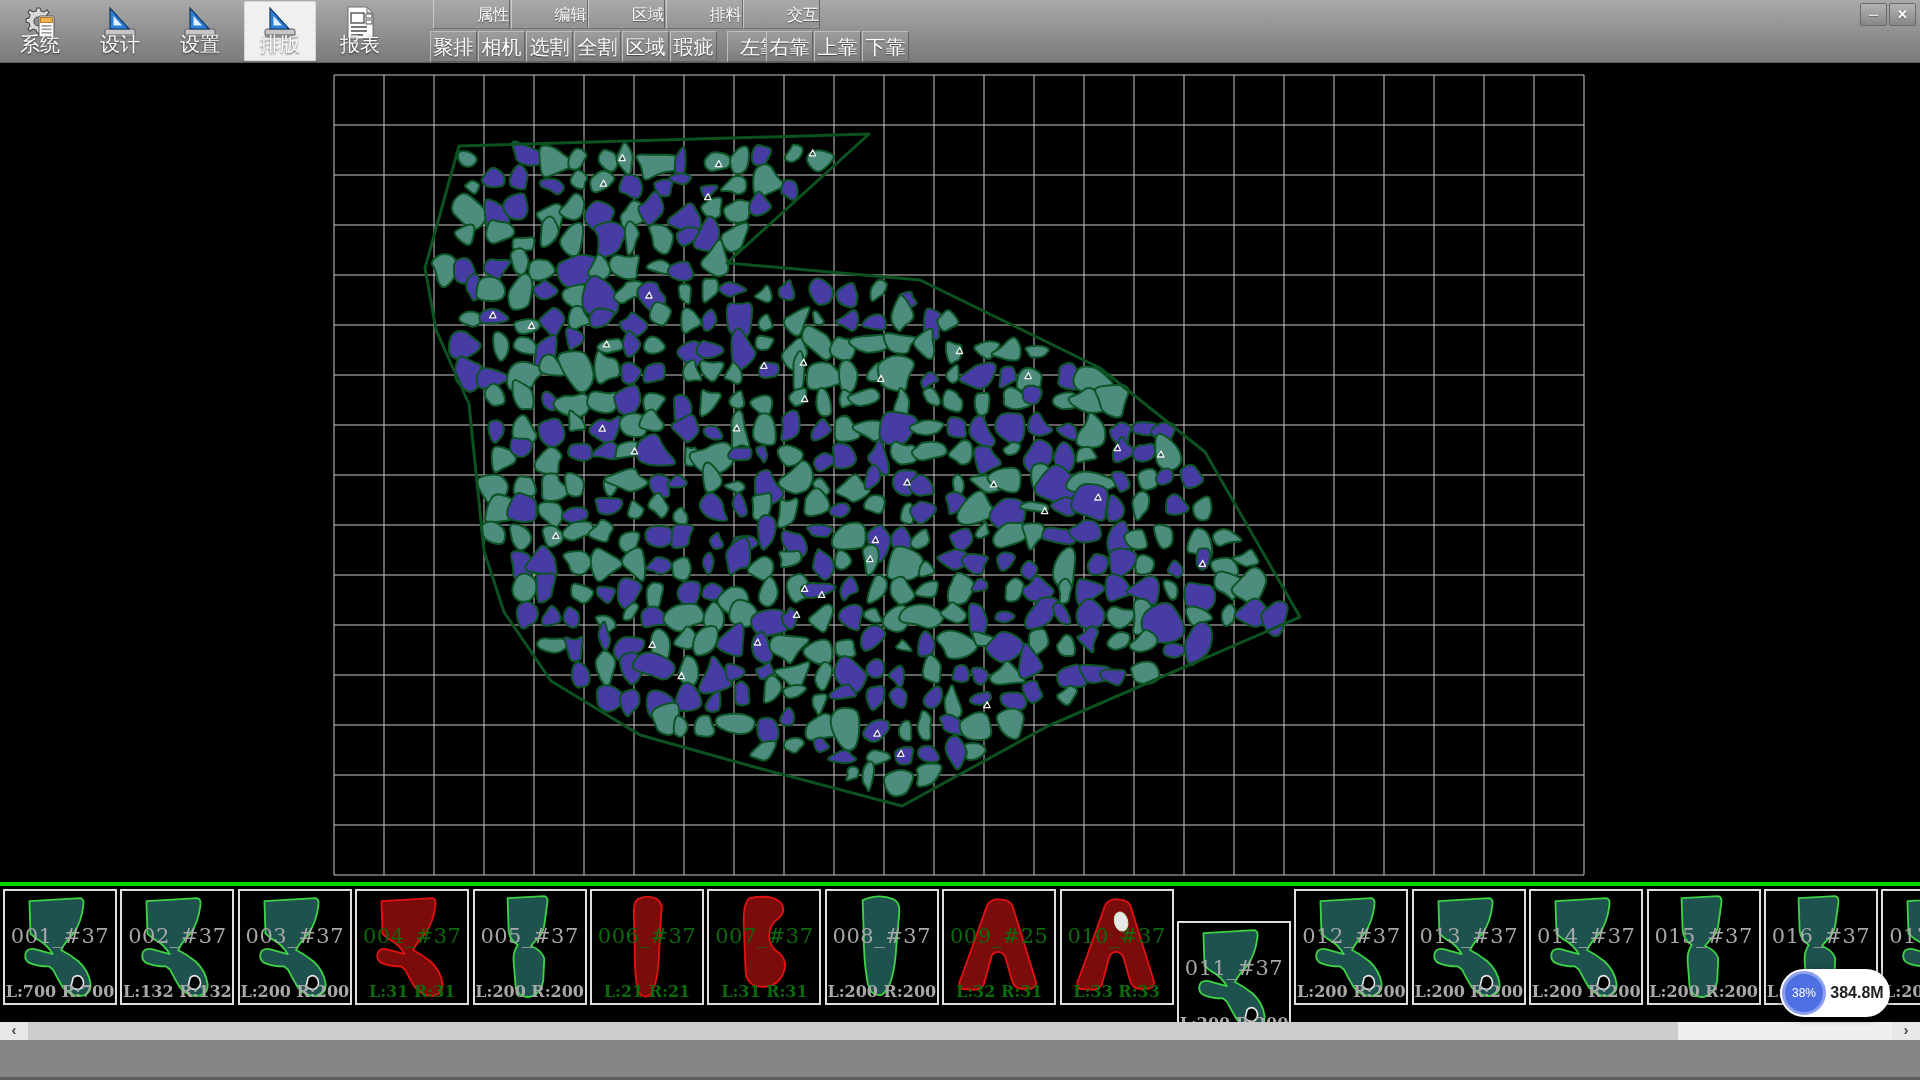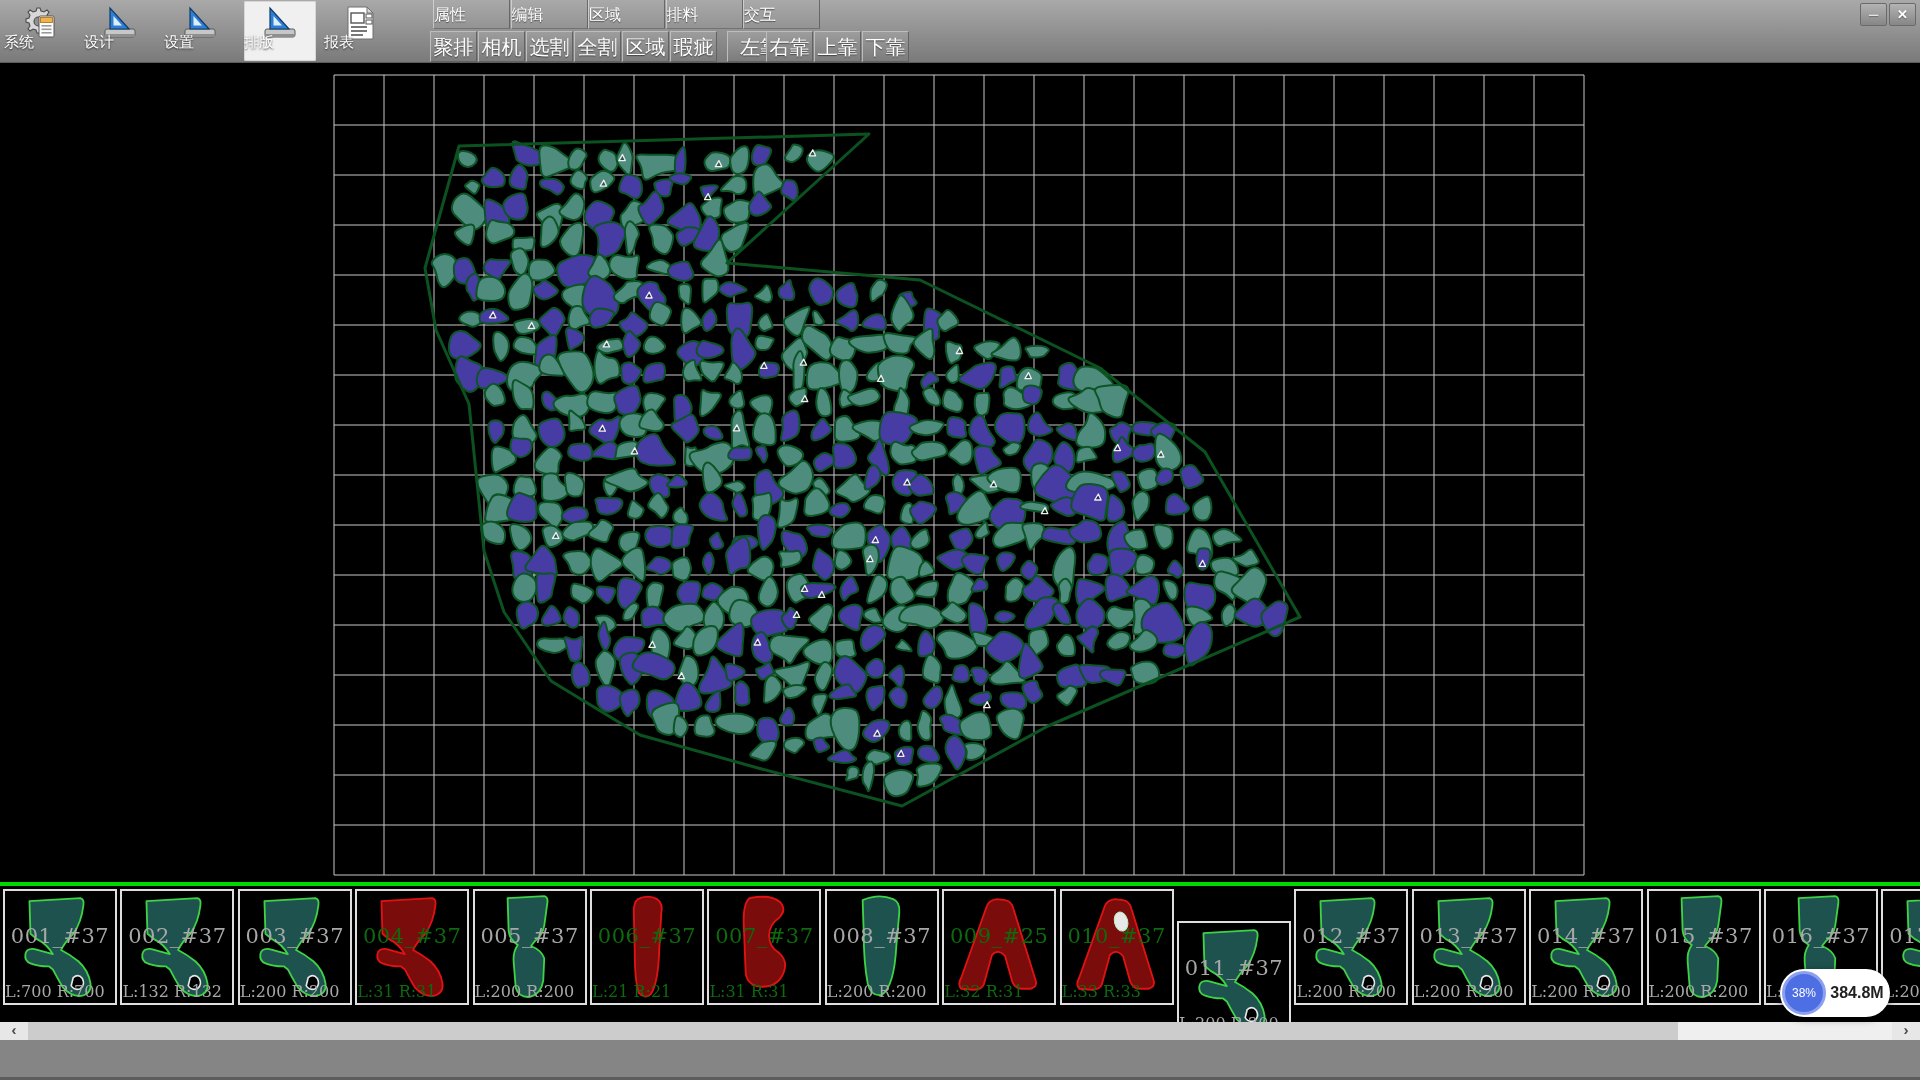--- a/index.html
+++ b/index.html
@@ -5,23 +5,23 @@
   html,body{margin:0;padding:0;background:#2a2a2a;}
   #app{position:relative;width:1920px;height:1080px;overflow:hidden;background:#000;
        font-family:"Liberation Sans",sans-serif;-webkit-font-smoothing:antialiased;}
 
   
   .toolbar{position:absolute;left:0;top:0;width:1920px;height:63px;
            background:linear-gradient(#a9a9a9,#7a7a7a);border-bottom:1px solid #5c5c5c;box-sizing:border-box;}
   .big-btn{position:absolute;top:1px;height:60px;width:72px;cursor:default;}
   .big-btn.active{background:#f0f0f0;border-radius:2px;box-shadow:inset 0 0 0 1px #d7d7d7;}
   .big-btn .ic{position:absolute;top:3px;left:50%;transform:translateX(-50%);width:38px;height:38px;}
-  .big-btn .lbl{position:absolute;bottom:9px;width:100%;color:#fff;font-size:15px;
+  .big-btn .lbl{position:absolute;bottom:3px;width:100%;text-align:center;color:#fff;font-size:20px;
                 text-shadow:0 1px 2px rgba(0,0,0,.65);}
-  .menu-tab{position:absolute;top:0;height:29px;line-height:29px;text-align:left;color:#fff;font-size:16px;
+  .menu-tab{position:absolute;top:0;height:29px;line-height:29px;text-align:right;color:#fff;font-size:16px;
             text-shadow:0 1px 1px rgba(0,0,0,.5);
             border-left:1px solid rgba(255,255,255,.45);border-right:1px solid rgba(80,80,80,.7);
             border-bottom:1px solid rgba(100,100,100,.7);box-sizing:border-box;}
   .action-btn{position:absolute;top:31px;height:31px;line-height:31px;text-align:center;color:#fff;font-size:20px;
               text-shadow:0 1px 1px rgba(0,0,0,.5);
               background:linear-gradient(#9d9d9d,#7c7c7c);
               border:1px solid;border-color:#bdbdbd #626262 #626262 #bdbdbd;box-sizing:border-box;}
   .win-btn{position:absolute;top:3px;width:27px;height:23px;border-radius:2px;
            background:linear-gradient(#b3b3b3,#868686);border:1px solid #6a6a6a;
            color:#fff;text-align:center;line-height:21px;font-size:13px;font-weight:bold;box-sizing:border-box;
@@ -31,22 +31,22 @@
   .canvas{position:absolute;left:0;top:63px;width:1920px;height:819px;background:#000;}
   .canvas svg{position:absolute;left:0;top:0;}
 
   
   .strip{position:absolute;left:0;top:882px;width:1920px;height:140px;background:#000;box-sizing:border-box;}
   .strip-divider{position:absolute;left:0;top:0;width:1920px;height:4px;}
   .cell{position:absolute;top:7px;height:112px;width:110px;border:2px solid #dfdfdf;background:#000;overflow:hidden;}
   .cell svg{position:absolute;left:0;top:0;}
   .cell .title{position:absolute;top:33px;width:100%;text-align:center;
                font-family:"DejaVu Serif",serif;font-size:21px;letter-spacing:.5px;}
-  .cell .lr{position:absolute;bottom:2px;width:100%;text-align:left;
-            font-family:"DejaVu Serif",serif;font-size:16px;}
+  .cell .lr{position:absolute;bottom:2px;width:100%;text-align:center;
+            font-family:"DejaVu Serif",serif;font-size:16px;font-weight:bold;}
 
   
   .hscroll{position:absolute;left:0;top:1022px;width:1920px;height:18px;background:#efefef;}
   .sb-btn{position:absolute;top:0;width:28px;height:18px;background:#e7e7e7;color:#4a4a4a;
           text-align:center;line-height:16px;font-size:15px;font-weight:bold;}
   .sb-thumb{position:absolute;left:28px;top:0;width:1650px;height:18px;background:#cccccc;}
   .statusbar{position:absolute;left:0;top:1040px;width:1920px;height:40px;background:#858585;
              border-bottom:3px solid #5d5d5d;box-sizing:border-box;}
 
   

